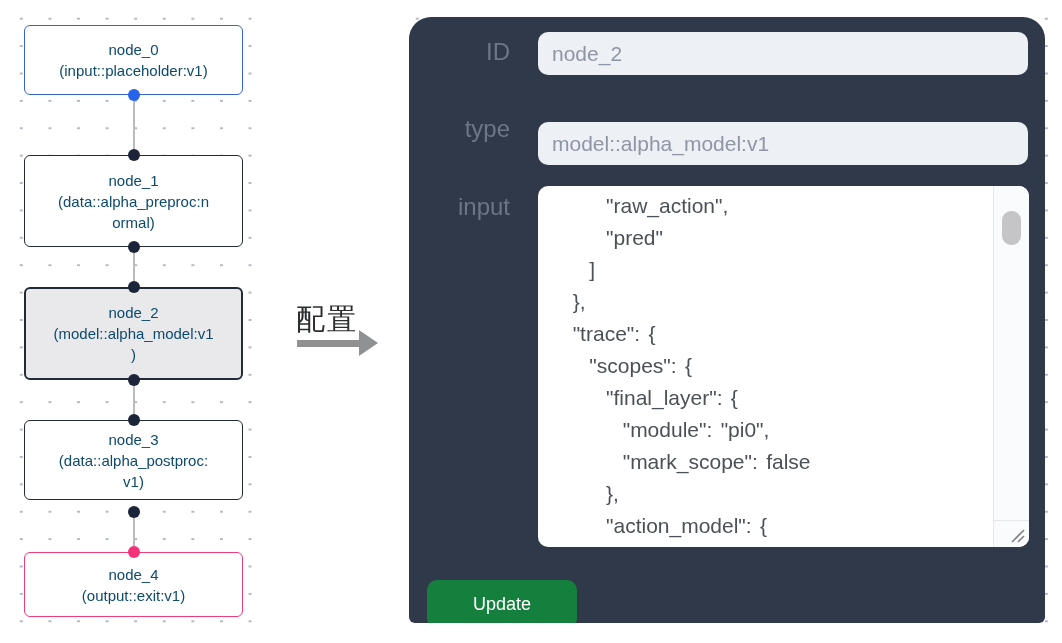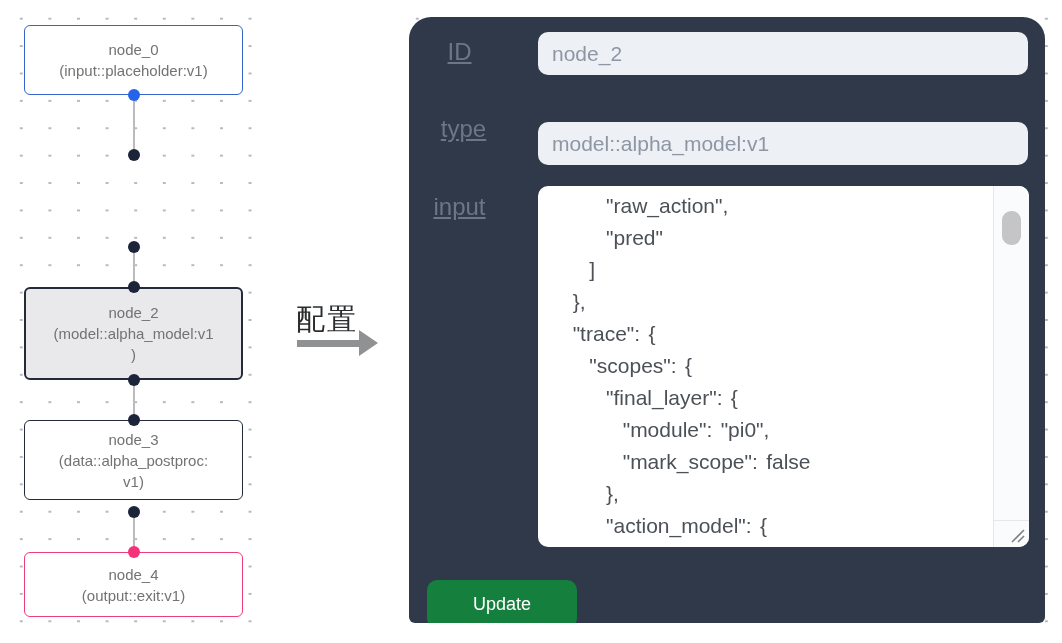--- a/index.html
+++ b/index.html
@@ -13,21 +13,21 @@
     background-size: 28.6px 27.4px;
   }
   .canvas-left { left: 0; top: 0; width: 270px; height: 643px; background-position: 7px 5px; }
   .canvas-right { left: 398px; top: 0; width: 652px; height: 625px; background-position: 5px 5px; }
 
   
   .node {
     position: absolute; left: 24px; width: 219px;
     background: #ffffff; border: 1.8px solid #232b3b; border-radius: 6px;
     display: flex; align-items: center; justify-content: center;
-    font-size: 15px; line-height: 21px; color: #737373; text-align: center;
+    font-size: 15px; line-height: 21px; color: #0c4a6e; text-align: center;
     white-space: pre-line; cursor: pointer;
   }
   .node-0 { top: 25px;  height: 70px; border-color: #3565cc; }
   .node-1 { top: 155px; height: 92px; }
   .node-2 { top: 287px; height: 93px; background: #e9e9eb; border-width: 2.5px; }
   .node-3 { top: 420px; height: 80px; }
   .node-4 { top: 552px; height: 65px; border-color: #ef3d77; }
 
   .edge { position: absolute; left: 133px; width: 2px; background: #bbbbbb; }
   .edge-0 { top: 95px;  height: 60px; }
@@ -46,22 +46,22 @@
   .anno-arrow { position: absolute; left: 297px; top: 330px; width: 84px; height: 26px; }
   .anno-arrow .shaft { position: absolute; left: 0; top: 10px; width: 64px; height: 7px; background: #8f9193; }
   .anno-arrow .head { position: absolute; left: 62px; top: 0; width: 0; height: 0;
     border-top: 13px solid transparent; border-bottom: 13px solid transparent;
     border-left: 19px solid #8f9193; }
 
   
   .panel { position: absolute; left: 409px; top: 17px; width: 636px; height: 606px;
     background: #2f3949; border-radius: 22px 22px 6px 6px; overflow: hidden; }
 
-  .field-label { position: absolute; left: 0; width: 101px; text-align: center;
-    font-size: 24px; color: #6e7686; text-decoration: underline; }
+  .field-label { position: absolute; left: 0; width: 101px; text-align: right;
+    font-size: 24px; color: #6e7686; }
   .lbl-id { top: 21px; }
   .lbl-type { top: 98px; padding-left: 8px; }
   .lbl-config { top: 176px; }
 
   .text-input { position: absolute; left: 129px; width: 490px; height: 43px;
     background: #edf0f5; border: none; border-radius: 10px; outline: none;
     font-family: "Liberation Sans", "DejaVu Sans", sans-serif;
     font-size: 21px; color: #8e96a4; padding: 0 14px; }
   .input-id { top: 15px; }
   .input-type { top: 91px; margin-top: 14px; }
@@ -88,20 +88,23 @@
 
 <div class="canvas canvas-left">
 
   <div class="edge edge-0"></div>
   <div class="edge edge-1"></div>
   <div class="edge edge-2"></div>
   <div class="edge edge-3"></div>
 
   <div class="node node-0">node_0
 (input::placeholder:v1)</div>
+  <div class="node node-1">node_1
+(data::alpha_preproc:n
+ormal)</div>
   <div class="node node-2">node_2
 (model::alpha_model:v1
 )</div>
   <div class="node node-3">node_3
 (data::alpha_postproc:
 v1)</div>
   <div class="node node-4">node_4
 (output::exit:v1)</div>
 
   <div class="dot dot-blue" style="top:89px"></div>

